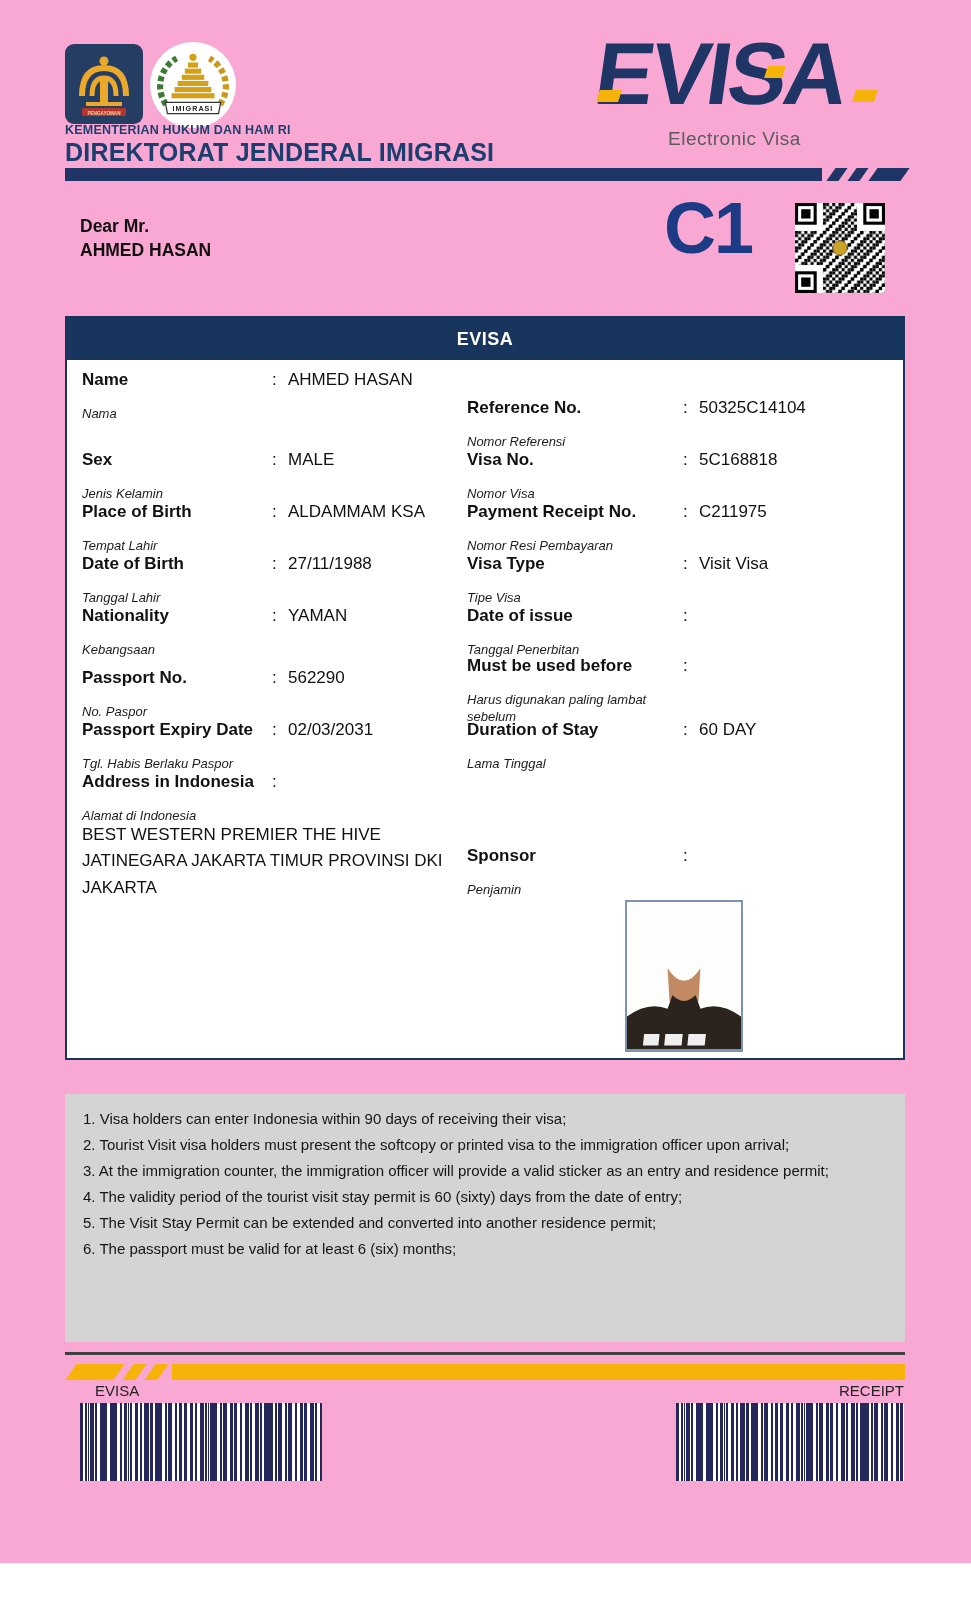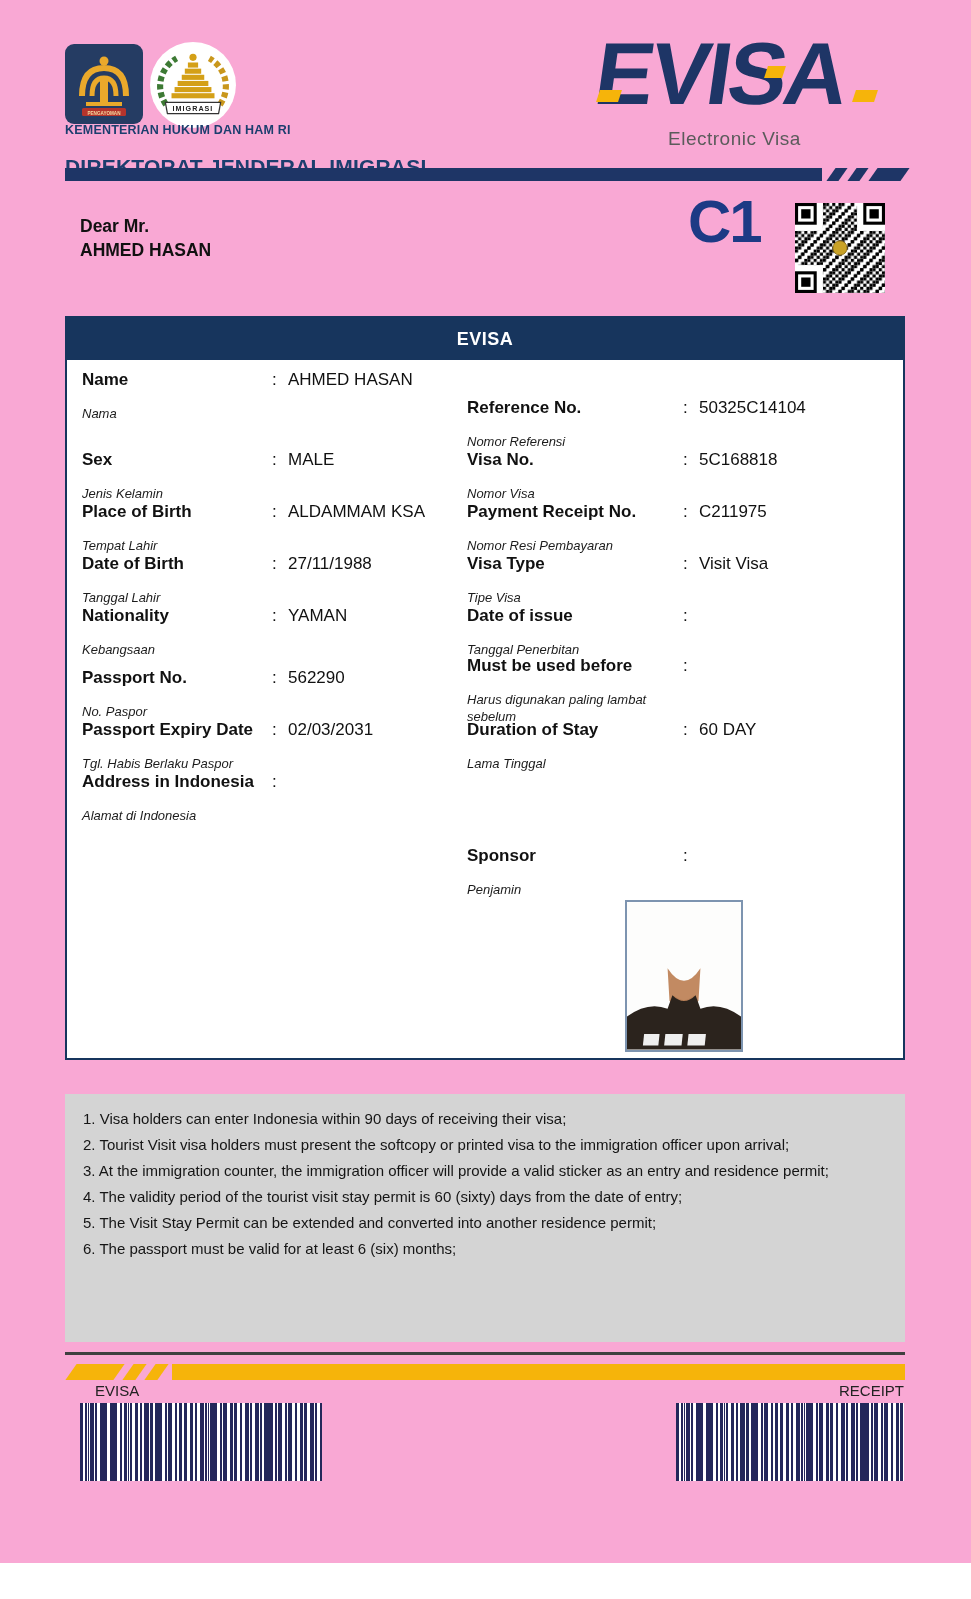--- a/index.html
+++ b/index.html
@@ -4,38 +4,38 @@
 <style>
   html,body{margin:0;padding:0;background:#fff;}
   body{font-family:"Liberation Sans",sans-serif;color:var(--text,#111);}
   .page{position:relative;width:971px;height:1563px;background:#f9a8d4;overflow:hidden;}
 
   
   .logo1{position:absolute;left:65px;top:44px;width:78px;height:80px;}
   .logo2{position:absolute;left:149px;top:41px;width:88px;height:88px;}
   .ministry{position:absolute;left:65px;top:123px;color:var(--ministry-text,#1c3e6e);}
   .ministry .l1{font-size:12.5px;font-weight:bold;letter-spacing:.2px;}
-  .ministry .l2{font-size:21px;font-weight:bold;letter-spacing:.2px;margin-top:18px;}
+  .ministry .l2{font-size:25px;font-weight:bold;letter-spacing:.2px;margin-top:1px;}
   .brand{position:absolute;left:596px;top:30px;width:300px;height:96px;}
   .brand-text{font-size:88px;font-weight:800;color:var(--navy,#1e3566);line-height:1;transform:skewX(-8deg);letter-spacing:-3px;}
   .brand-acc{position:absolute;background:var(--accent-yellow,#f6b40a);width:22px;height:12px;transform:skewX(-18deg);}
   .acc-e{left:2px;top:60px;}
   .acc-s{left:170px;top:36px;width:18px;}
   .acc-a{left:258px;top:60px;}
   .brand-sub{position:absolute;left:668px;top:128px;font-size:19px;color:#5b5b5b;letter-spacing:.5px;}
 
   .navy-row{position:absolute;left:65px;top:168px;width:840px;height:13px;display:flex;}
   .navy-row .bar{flex:1;background:var(--navy,#1e3566);}
   .slash{background:var(--navy,#1e3566);height:13px;transform:skewX(-35deg);margin-left:9px;flex:none;}
   .slash.thin{width:12px;}
   .slash.thick{width:32px;}
 
   
   .dear{position:absolute;left:80px;top:214px;font-weight:bold;font-size:17.5px;line-height:1.38;}
-  .c1{position:absolute;left:688px;top:192px;font-size:60px;font-weight:800;line-height:1;color:var(--c1-blue,#1d3a85);letter-spacing:-2px;}
+  .c1{position:absolute;left:664px;top:192px;font-size:72px;font-weight:800;line-height:1;color:var(--c1-blue,#1d3a85);letter-spacing:-2px;}
   .qr{position:absolute;left:795px;top:203px;width:90px;height:90px;}
 
   
   .vtable{position:absolute;left:65px;top:316px;width:840px;height:744px;border:2px solid var(--table-header,#17355d);box-sizing:border-box;background:#fff;}
   .vhead{height:42px;background:var(--table-header,#17355d);color:#fff;display:flex;align-items:center;justify-content:center;font-weight:bold;font-size:18px;letter-spacing:.5px;border-bottom:2px solid #fff;}
   .vbody{position:relative;height:698px;}
   .fld{position:absolute;}
   .lcol{left:15px;}
   .rcol{left:400px;}
   .frow{display:flex;align-items:flex-start;}
@@ -298,20 +298,21 @@
       </div>
 
       <div class="fld lcol" style="top:410px">
         <div class="frow">
           <span class="flabel">Address in Indonesia</span>
           <span class="fcolon">:</span>
         </div>
         <div class="fsub">Alamat di Indonesia</div>
       </div>
 
+      <div class="addr-block">BEST WESTERN PREMIER THE HIVE JATINEGARA JAKARTA TIMUR PROVINSI DKI JAKARTA</div>
 
       <div class="fld rcol" style="top:484px">
         <div class="frow">
           <span class="flabel">Sponsor</span>
           <span class="fcolon">:</span>
           <span class="fvalue"></span>
         </div>
         <div class="fsub">Penjamin</div>
       </div>
 

